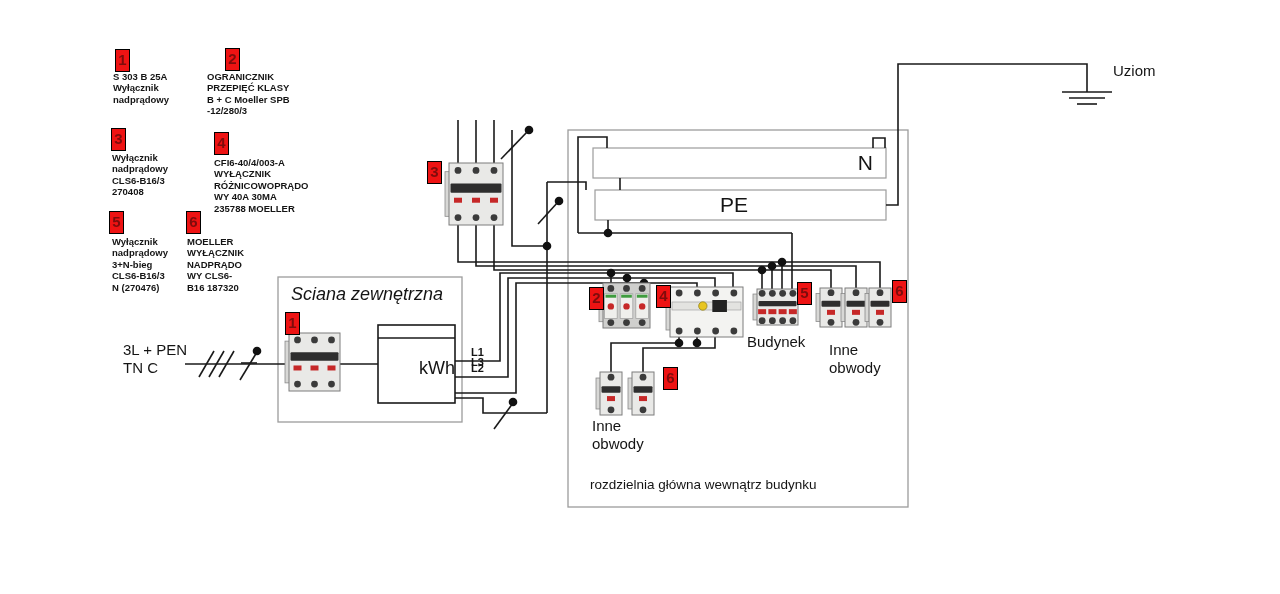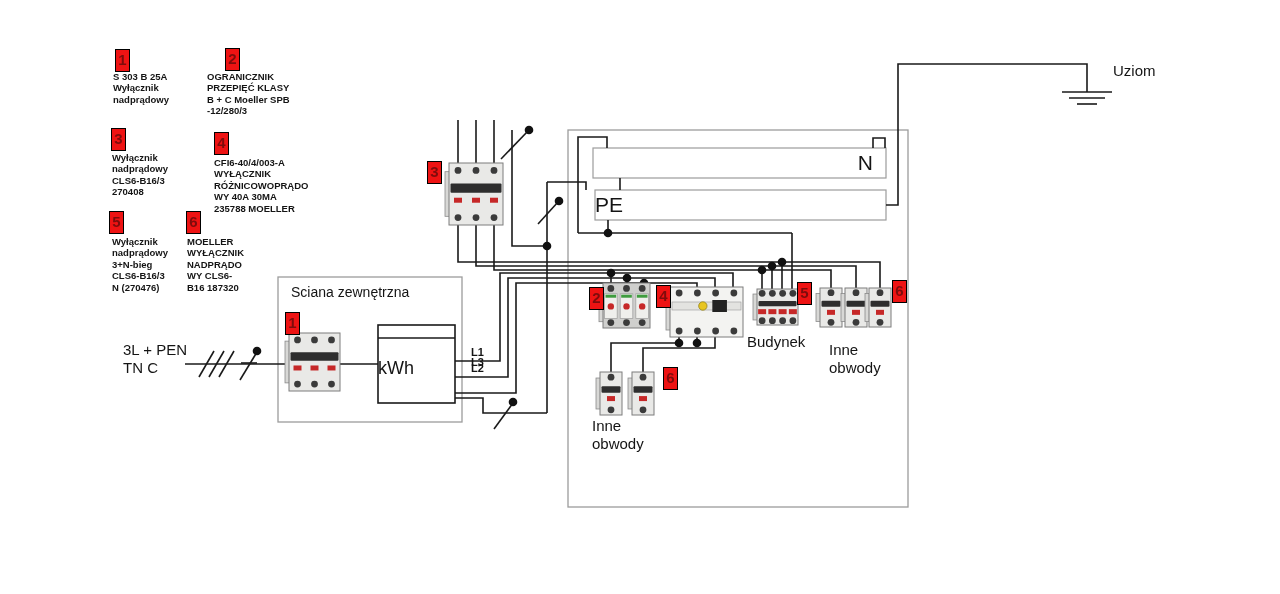--- a/index.html
+++ b/index.html
@@ -3,21 +3,21 @@
 <meta charset="utf-8">
 <style>
   html,body{margin:0;padding:0;background:#fff;}
   .canvas{
     position:relative;width:1280px;height:594px;background:#fff;overflow:hidden;
     font-family:"Liberation Sans",sans-serif;color:#111;
   }
   svg.wiring{position:absolute;left:0;top:0;}
   .lbl{position:absolute;white-space:pre-line;line-height:1.22;color:#141414;}
   .lbl.big{font-size:15px;}
-  .lbl.mid{font-size:14px;}
+  .lbl.mid{font-size:18px;font-style:italic;}
   .lbl.small{font-size:11px;font-weight:bold;}
   .lbl.legend{font-size:9.5px;line-height:1.2;font-weight:bold;}
   .lbl.bus{font-size:21px;}
   .lbl.meter{font-size:18px;}
   .lbl.caption{font-size:13.5px;}
   .marker{
     position:absolute;width:13px;height:21px;background:#ee1313;border:1px solid #000;
     color:#7e0c0c;font-size:15px;font-weight:bold;text-align:center;line-height:20px;
     z-index:5;
   }
@@ -245,34 +245,35 @@
   <div class="lbl legend" style="left:187px;top:236px;width:80px">MOELLER
 WYŁĄCZNIK
 NADPRĄDO
 WY CLS6-
 B16 187320</div>
 
   <div class="lbl big" style="left:123px;top:341px">3L + PEN
 TN C</div>
   <div class="lbl big" style="left:1113px;top:62px">Uziom</div>
   <div class="lbl mid" style="left:291px;top:284px">Sciana zewnętrzna</div>
-  <div class="lbl meter" style="left:378px;top:358px;width:77px;text-align:left">kWh</div>
+  <div class="lbl meter" style="left:378px;top:358px;width:77px;text-align:right">kWh</div>
 
   <div class="lbl small" style="left:471px;top:346px">L1</div>
   <div class="lbl small" style="left:471px;top:362px">L2</div>
   <div class="lbl small" style="left:471px;top:356px">L3</div>
 
   <div class="lbl bus" style="left:593px;top:150px;width:280px;text-align:right">N</div>
-  <div class="lbl bus" style="left:595px;top:192px;width:278px;text-align:left">PE</div>
+  <div class="lbl bus" style="left:595px;top:192px;width:278px;text-align:center">PE</div>
 
   <div class="lbl big" style="left:747px;top:333px">Budynek</div>
   <div class="lbl big" style="left:829px;top:341px">Inne
 obwody</div>
   <div class="lbl big" style="left:592px;top:417px">Inne
 obwody</div>
+  <div class="lbl caption" style="left:590px;top:477px">rozdzielnia główna wewnątrz budynku</div>
 
   <div class="marker" style="left:285px;top:312px">1</div>
   <div class="marker" style="left:427px;top:161px">3</div>
   <div class="marker" style="left:589px;top:287px">2</div>
   <div class="marker" style="left:656px;top:285px">4</div>
   <div class="marker" style="left:797px;top:282px">5</div>
   <div class="marker" style="left:892px;top:280px">6</div>
   <div class="marker" style="left:663px;top:367px">6</div>
 </div>
 

